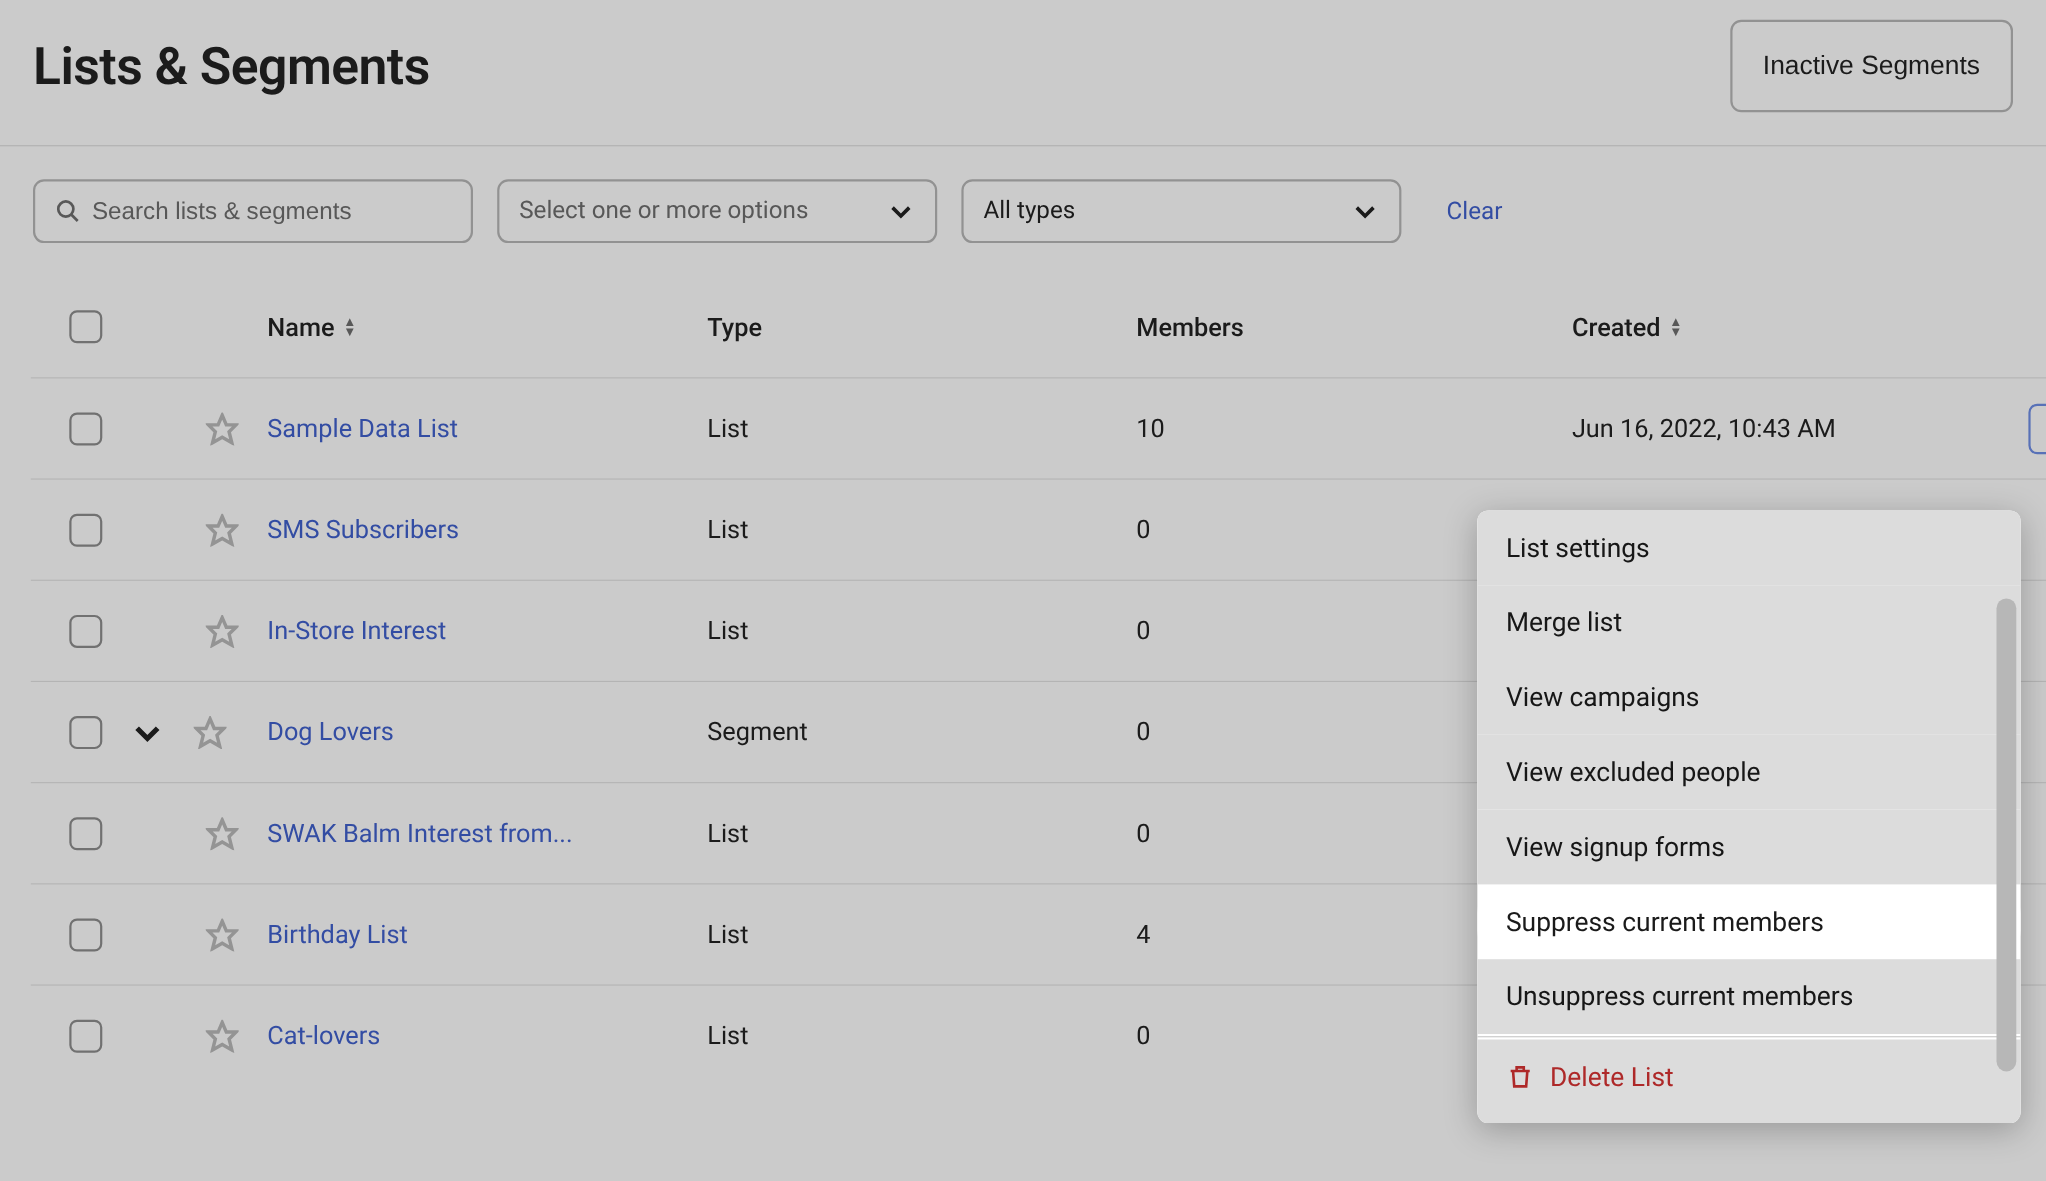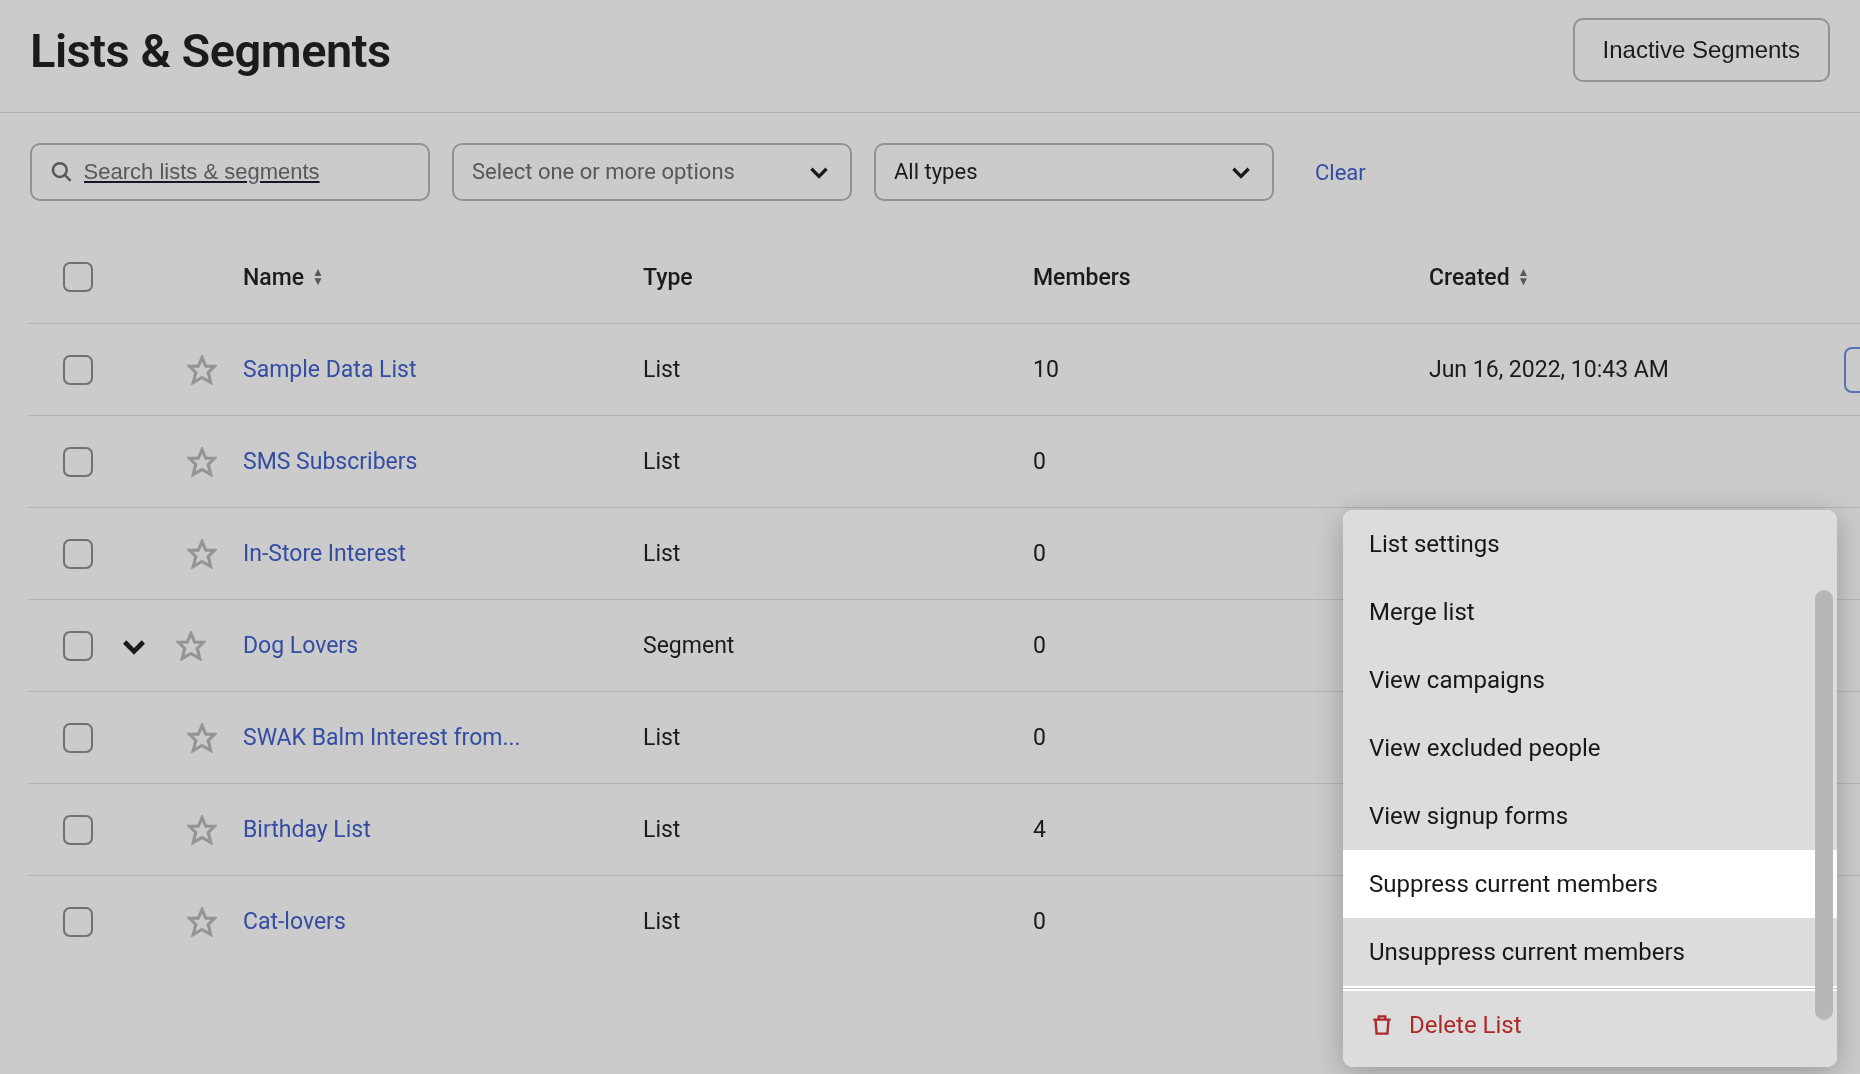--- a/index.html
+++ b/index.html
@@ -28,21 +28,21 @@
     .header-actions {
       display: flex;
       gap: 14px;
     }
     .btn {
       display: inline-flex;
       align-items: flex-end;
       gap: 14px;
       font-size: 24px;
       font-weight: 500;
-      padding: 16px 28px;
+      padding: 26px 28px;
       border-radius: 10px;
       cursor: pointer;
       border: 1px solid transparent;
     }
     .btn-secondary {
       background: #ffffff;
       border: 2px solid #b5b5b5;
       color: #1a1a1a;
     }
     .btn-primary {
@@ -68,21 +68,20 @@
       border-radius: 10px;
       padding: 14px 18px;
       width: 400px;
     }
     .search-wrap input {
       border: none;
       outline: none;
       font-size: 22px;
       width: 100%;
       color: #0f172a;
-      text-decoration: underline;
     }
     .search-wrap input::placeholder { color: #6a6a6a; }
     .select {
       display: flex;
       justify-content: space-between;
       align-items: flex-start;
       border: 2px solid #b5b5b5;
       border-radius: 10px;
       padding: 14px 18px;
       width: 400px;
@@ -201,21 +200,21 @@
     }
 
     
     .dim {
       position: absolute;
       inset: 0;
       background: rgba(30,30,30,0.23);
       z-index: 50;
       pointer-events: none;
     }
-    .menu { z-index: 200; margin-top: 46px; }
+    .menu { z-index: 200; }
 
     
     .menu-item:not(.hover):not(.delete) {
       background: #ffffff;
     }
     
     .menu { background:#fff; }
     .menu .menu-item:not(.hover):not(.delete) { filter: brightness(0.88); background:#fafafa; }
     .menu .menu-item.delete { filter: brightness(0.88); background:#fafafa; }
     .menu .menu-divider { filter: brightness(0.88); }

